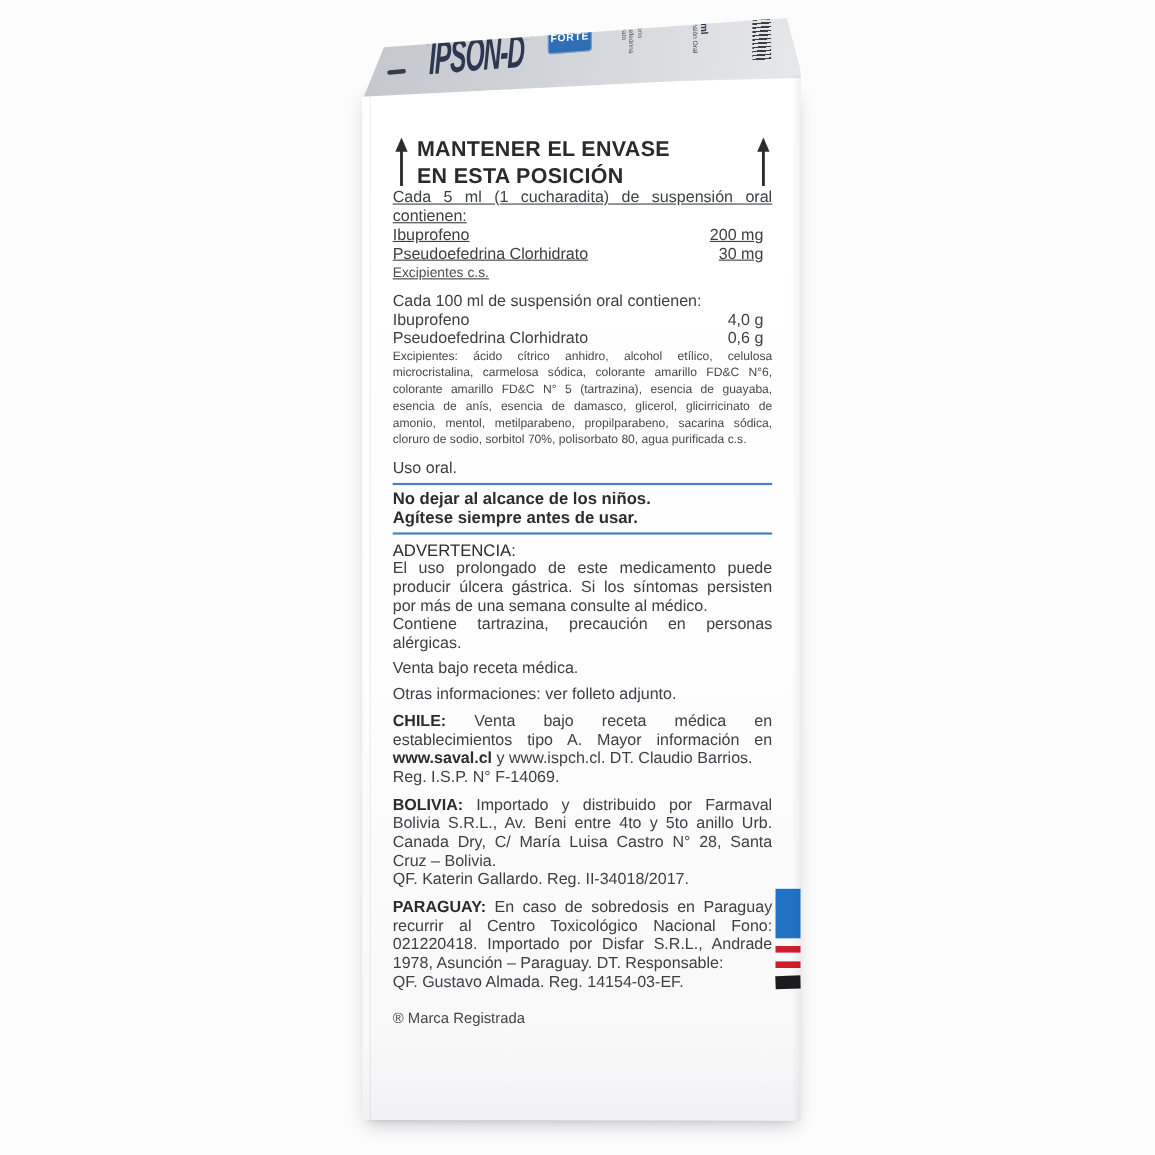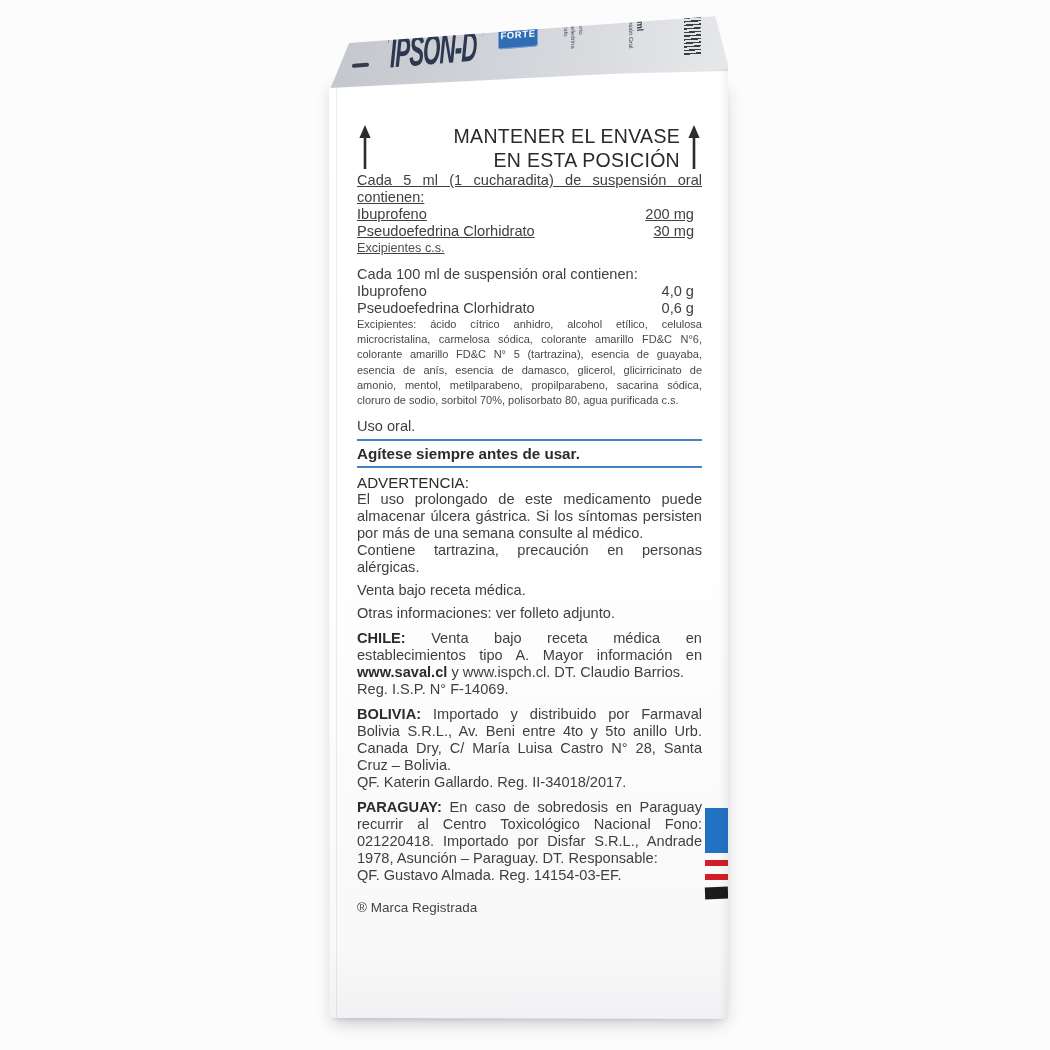--- a/index.html
+++ b/index.html
@@ -49,21 +49,21 @@
     background:linear-gradient(180deg,#ffffff 0%,#fefefe 55%,#f8f8f9 93%,#f1f1f3 100%);
   }
   .box-front::before{content:"";position:absolute;left:7px;top:0;bottom:0;width:1px;background:rgba(0,0,0,.07);}
   .box-front::after{content:"";position:absolute;right:0;top:0;bottom:0;width:9px;
     background:linear-gradient(to right,rgba(0,0,0,0),rgba(0,0,0,.05));}
   .fold-line{position:absolute;left:0;right:0;top:0;height:3px;background:rgba(0,0,0,.10);
     transform:rotate(-1.4deg);transform-origin:right top;}
   
   .panel-content{position:absolute;left:28px;top:0;width:345px;color:#3d3f42;}
   .orient{display:flex;align-items:flex-start;justify-content:space-between;margin-top:56px;}
-  .orient-text{font-weight:normal;font-size:19.5px;line-height:24px;letter-spacing:.3px;color:#292a2c;text-align:right;flex:1;padding:0 6px;}
+  .orient-text{font-weight:bold;font-size:19.5px;line-height:24px;letter-spacing:.3px;color:#292a2c;text-align:left;flex:1;padding:0 6px;}
   .arrow{width:16px;height:46px;flex:none;margin-top:1px;}
   .p{font-size:14.6px;line-height:17px;text-align:justify;}
   .row{display:flex;justify-content:space-between;font-size:14.6px;line-height:17px;}
   .row .val{padding-right:8px;white-space:nowrap;}
   .small-note{font-size:12.6px;line-height:15px;color:#4a4c4f;margin-top:1px;}
   .excip{font-size:11px;line-height:15.2px;text-align:justify;color:#47494c;}
   .rule{height:1.7px;background:#4583c4;}
   .bold-lines{font-weight:bold;font-size:15.2px;line-height:17.5px;color:#2b2c2e;}
   .sec-title{font-weight:normal;font-size:15.2px;line-height:17px;color:#2b2c2e;}
   .p b{color:#2b2c2e;}
@@ -143,27 +143,28 @@
       <div class="row">
         <span>Pseudoefedrina Clorhidrato</span>
         <span class="val">0,6 g</span>
       </div>
       <div class="excip">Excipientes: ácido cítrico anhidro, alcohol etílico, celulosa microcristalina, carmelosa sódica, colorante amarillo FD&amp;C N°6, colorante amarillo FD&amp;C N° 5 (tartrazina), esencia de guayaba, esencia de anís, esencia de damasco, glicerol, glicirricinato de amonio, mentol, metilparabeno, propilparabeno, sacarina sódica, cloruro de sodio, sorbitol 70%, polisorbato 80, agua purificada c.s.</div>
     </div>
 
     <div class="p mt10">Uso oral.</div>
     <div class="rule mt4" style="background: rgb(69, 131, 196);"></div>
     <div class="mt4">
+      <div class="bold-lines">No dejar al alcance de los niños.</div>
       <div class="bold-lines">Agítese siempre antes de usar.</div>
     </div>
     <div class="rule mt4" style="background: rgb(69, 131, 196);"></div>
 
     <div class="mt6">
       <div class="sec-title">ADVERTENCIA:</div>
-      <div class="p">El uso prolongado de este medicamento puede almacenar úlcera gástrica. Si los síntomas persisten por más de una semana consulte al médico.</div>
+      <div class="p">El uso prolongado de este medicamento puede producir úlcera gástrica. Si los síntomas persisten por más de una semana consulte al médico.</div>
       <div class="p">Contiene tartrazina, precaución en personas alérgicas.</div>
     </div>
 
 
     <div class="p mt6">Venta bajo receta médica.</div>
     <div class="p mt6">Otras informaciones: ver folleto adjunto.</div>
 
     <div class="mt8">
       <div class="p"><b>CHILE:</b><span> Venta bajo receta médica en establecimientos tipo A. Mayor información en </span><b>www.saval.cl</b><span> y www.ispch.cl. DT. Claudio Barrios.</span></div>
       <div class="p">Reg. I.S.P. N° F-14069.</div>

